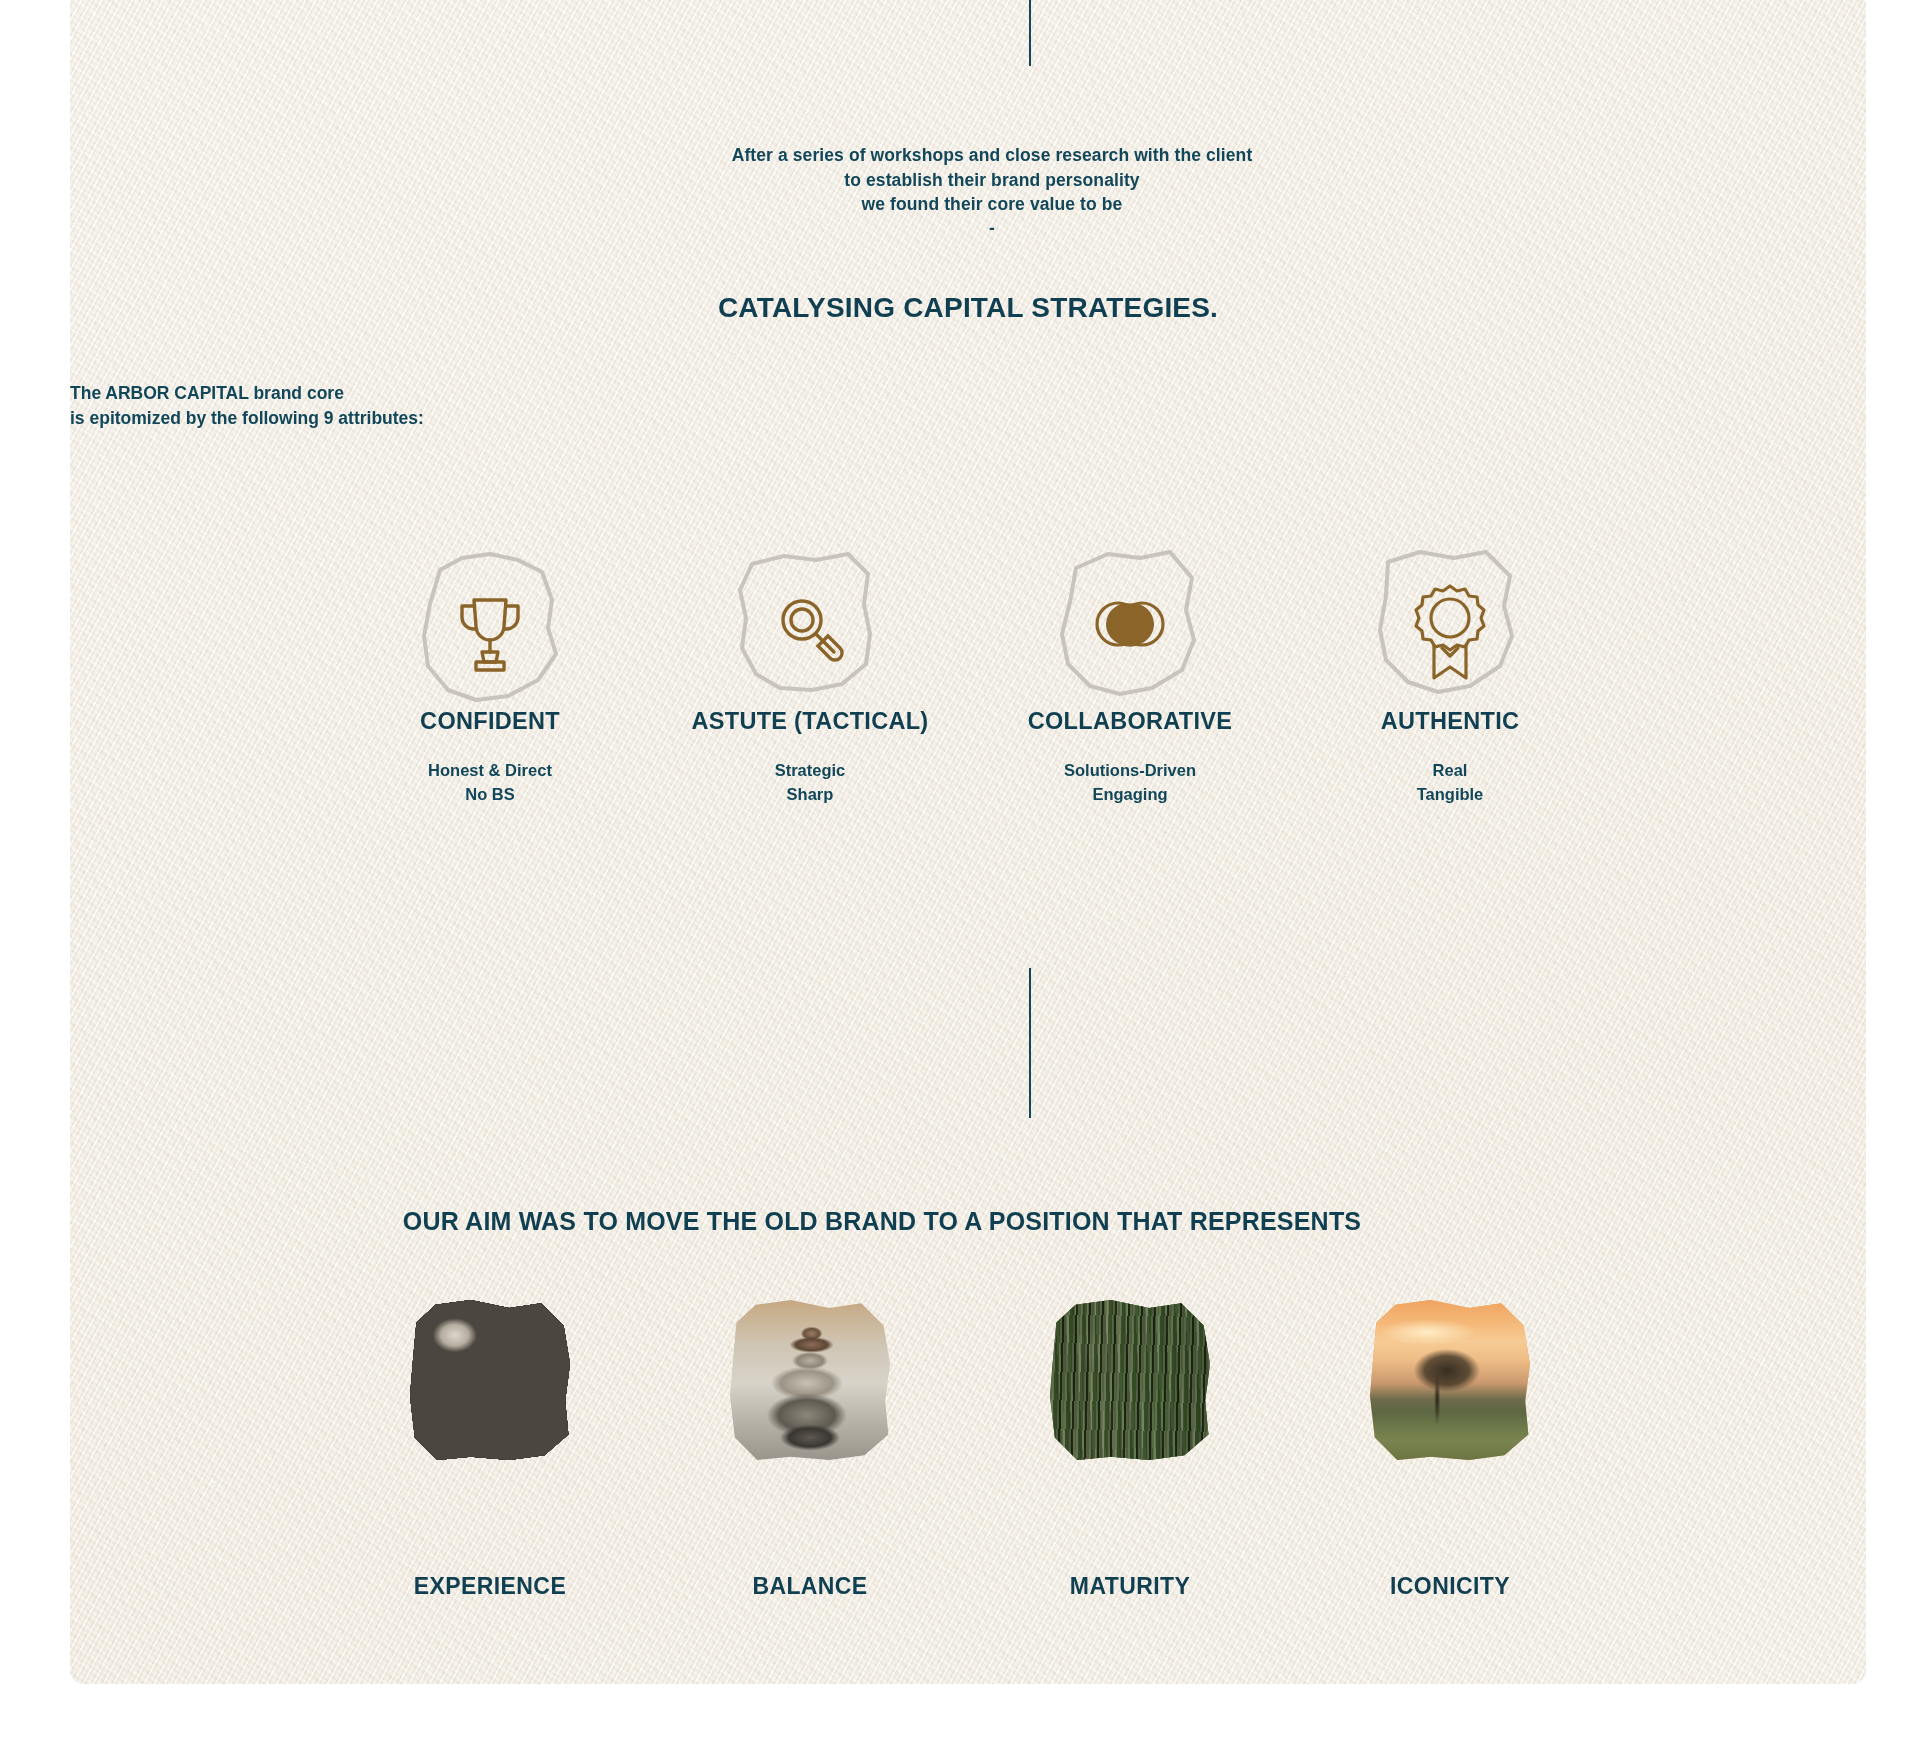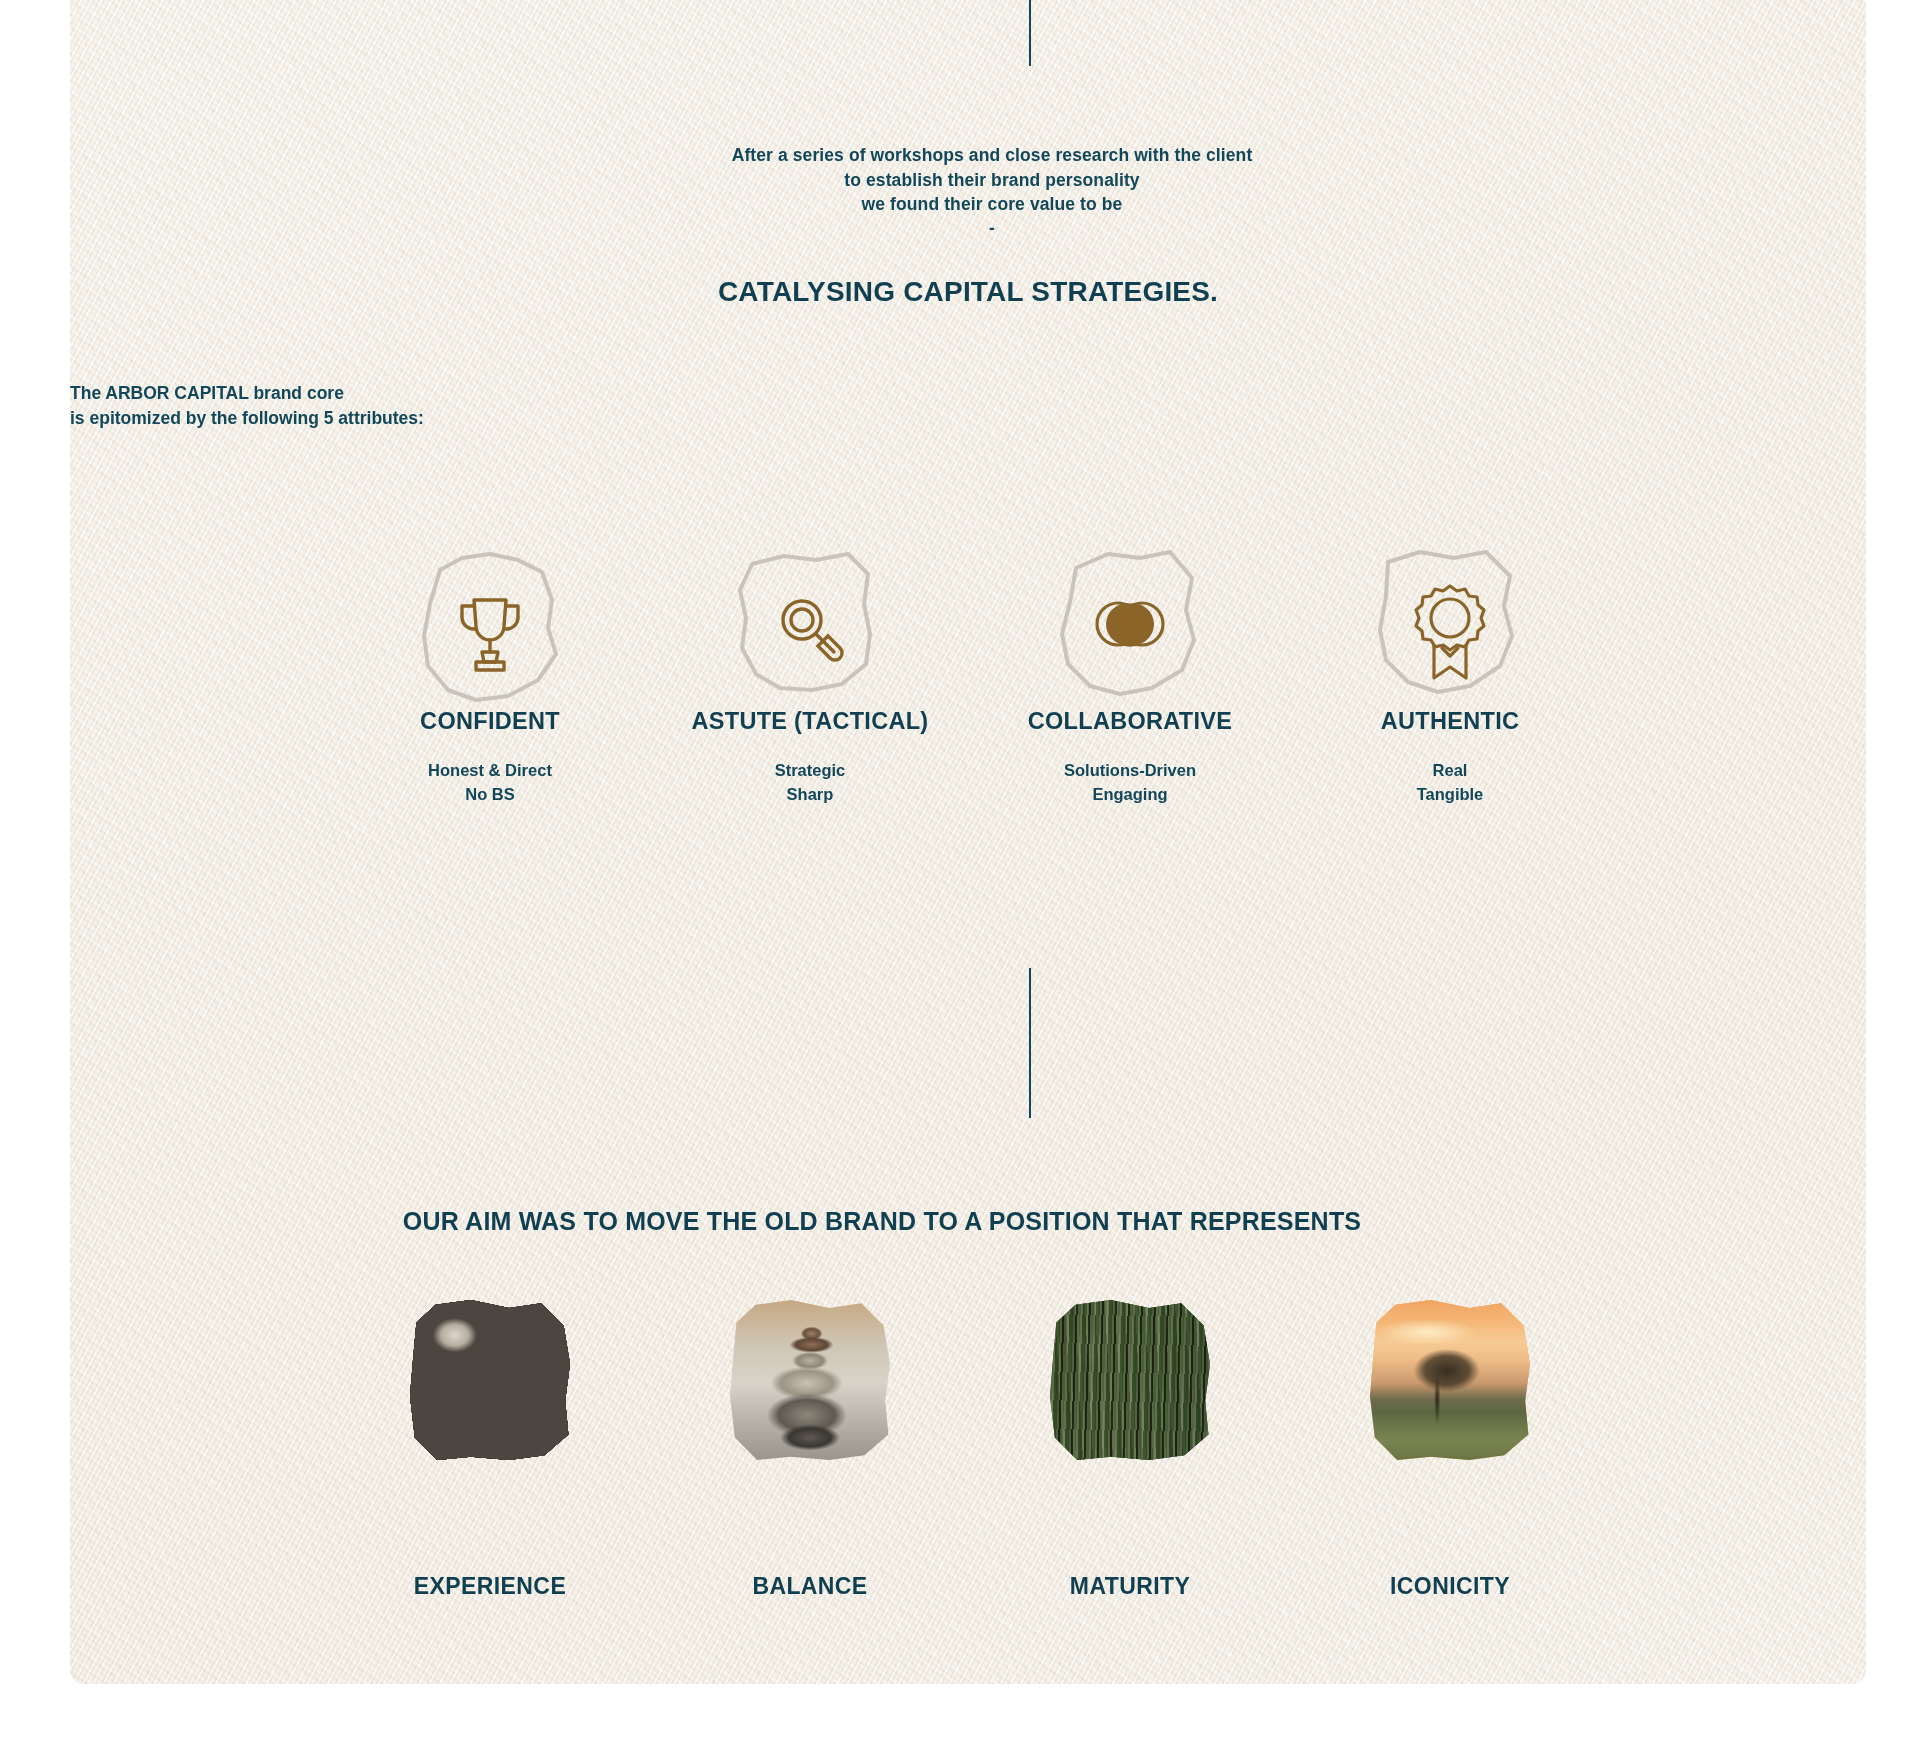--- a/index.html
+++ b/index.html
@@ -66,21 +66,21 @@
     font-size: 17.5px;
     font-weight: 700;
     line-height: 24.5px;
     letter-spacing: .1px;
     padding-left: 48px;
   }
   .intro-copy .dash { display: block; line-height: 22px; }
 
   .core-value {
     position: absolute;
-    left: 0; top: 276px; width: 1796px;
+    left: 0; top: 292px; width: 1796px;
     text-align: center;
     color: #0f3f51;
     font-size: 28px;
     font-weight: 800;
     letter-spacing: .2px;
   }
 
   .brand-core-copy {
     position: absolute;
     left: 0; top: 381px; width: 1796px;
@@ -248,21 +248,21 @@
     <span>After a series of workshops and close research with the client</span><br>
     <span>to establish their brand personality</span><br>
     <span>we found their core value to be</span>
     <span class="dash">-</span>
   </div>
 
   <div class="core-value">CATALYSING CAPITAL STRATEGIES.</div>
 
   <div class="brand-core-copy">
     <span>The ARBOR CAPITAL brand core</span><br>
-    <span>is epitomized by the following 5 attributes:</span>
+    <span>is epitomized by the following 9 attributes:</span>
   </div>
 
   <div class="attributes-row">
 
     <div class="attribute">
       <div class="attr-badge">
         <svg width="160" height="160" viewBox="0 0 160 160">
           <path d="M30 22 L52 10 L80 6 L108 12 L132 24 L142 52 L138 80 L146 106 L128 132 L98 148 L66 152 L38 142 L18 118 L14 88 L20 56 Z" fill="none" stroke="#c9c4bb" stroke-width="4" stroke-linejoin="round"></path>
           <g fill="none" stroke="#8a6428" stroke-width="3.4" stroke-linejoin="round" stroke-linecap="round">
             <path d="M64 52 L96 52 L94 78 A14 14 0 0 1 66 78 Z"></path>

